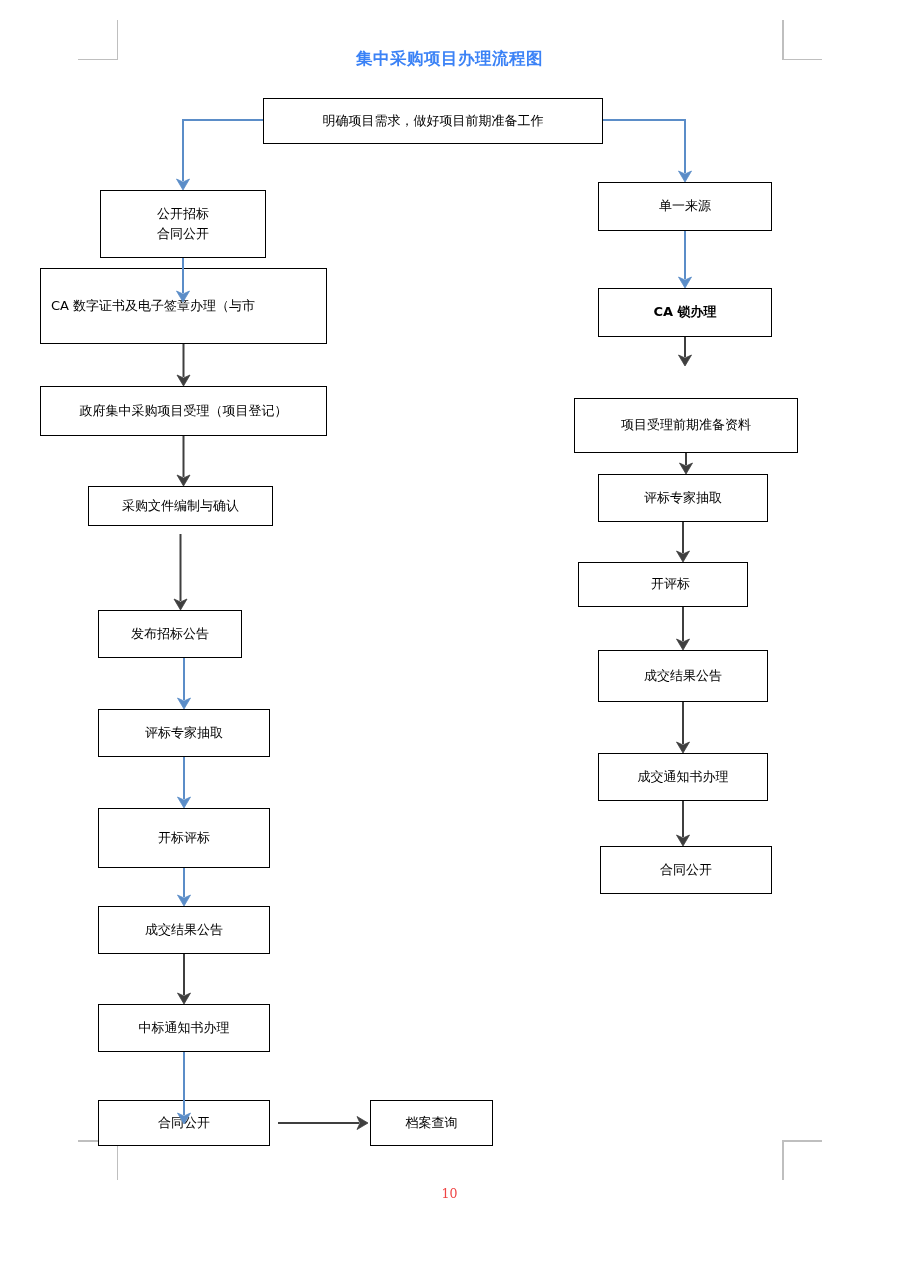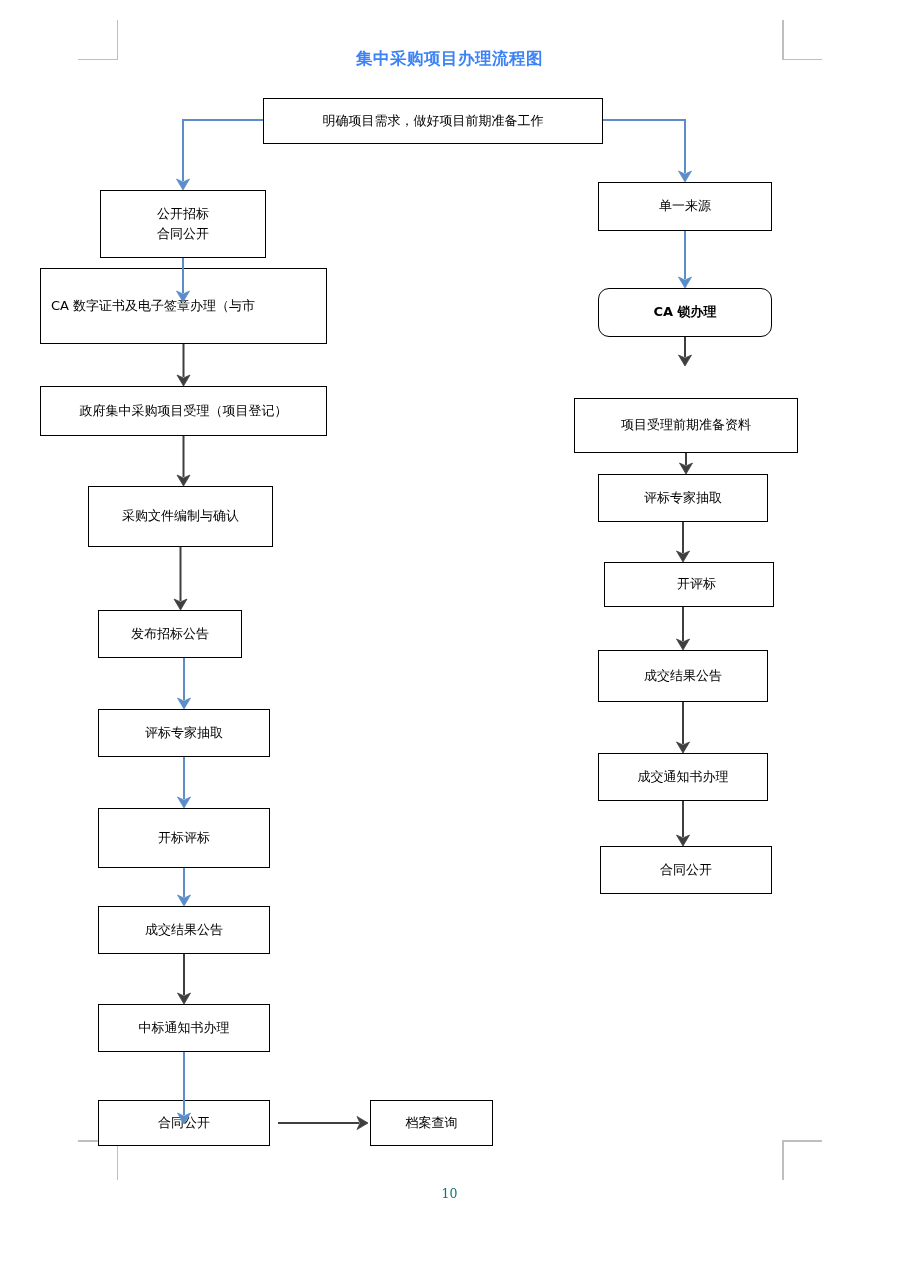--- a/index.html
+++ b/index.html
@@ -57,21 +57,21 @@
 
   
   #page-number {
     position: absolute;
     left: 0;
     top: 1186px;
     width: 899px;
     text-align: center;
     font-family: "DejaVu Serif", "Liberation Serif", serif;
     font-size: 12.5px;
-    color: #0f766e;
+    color: #ef4444;
   }
 
   
   .node {
     position: absolute;
     box-sizing: border-box;
     border: 1.3px solid #000000;
     background: #ffffff;
     display: flex;
     align-items: center;
@@ -83,21 +83,21 @@
     line-height: 1.55;
     padding: 2px 6px;
     z-index: 3;
   }
   .node.align-left {
     justify-content: flex-start;
     text-align: left;
     padding-left: 10px;
     line-height: 1.75;
   }
-  .node.bold { font-weight: bold; border-radius: 11px; }
+  .node.bold { font-weight: bold; }
   .node .ln { display: block; }
 
   
   #wires {
     position: absolute;
     left: 0;
     top: 0;
     width: 899px;
     height: 1272px;
     z-index: 1;
@@ -176,21 +176,21 @@
       <div class="node align-left" style="left: 40px; top: 268px; width: 287px; height: 76px; border-color: rgb(0, 0, 0);">
         <div>
           <span class="ln">CA 数字证书及电子签章办理（与市</span>
         </div>
       </div>
       <div class="node" style="left: 40px; top: 386px; width: 287px; height: 50px; border-color: rgb(0, 0, 0);">
         <div>
           <span class="ln">政府集中采购项目受理（项目登记）</span>
         </div>
       </div>
-      <div class="node" style="left: 88px; top: 486px; width: 185px; height: 61px; border-color: rgb(0, 0, 0);">
+      <div class="node" style="left: 88px; top: 486px; width: 185px; height: 40px; border-color: rgb(0, 0, 0);">
         <div>
           <span class="ln">采购文件编制与确认</span>
         </div>
       </div>
       <div class="node" style="left: 98px; top: 610px; width: 144px; height: 48px; border-color: rgb(0, 0, 0);">
         <div>
           <span class="ln">发布招标公告</span>
         </div>
       </div>
       <div class="node" style="left: 98px; top: 709px; width: 172px; height: 48px; border-color: rgb(0, 0, 0);">
@@ -236,21 +236,21 @@
       <div class="node" style="left: 574px; top: 366px; width: 224px; height: 55px; border-color: rgb(0, 0, 0); margin-top: 32px;">
         <div>
           <span class="ln">项目受理前期准备资料</span>
         </div>
       </div>
       <div class="node" style="left: 598px; top: 474px; width: 170px; height: 48px; border-color: rgb(0, 0, 0);">
         <div>
           <span class="ln">评标专家抽取</span>
         </div>
       </div>
-      <div class="node" style="left: 604px; top: 562px; width: 170px; height: 45px; border-color: rgb(0, 0, 0); padding-left: 21px;">
+      <div class="node" style="left: 578px; top: 562px; width: 170px; height: 45px; border-color: rgb(0, 0, 0); padding-left: 21px;">
         <div>
           <span class="ln">开评标</span>
         </div>
       </div>
       <div class="node" style="left: 598px; top: 650px; width: 170px; height: 52px; border-color: rgb(0, 0, 0);">
         <div>
           <span class="ln">成交结果公告</span>
         </div>
       </div>
       <div class="node" style="left: 598px; top: 753px; width: 170px; height: 48px; border-color: rgb(0, 0, 0);">

